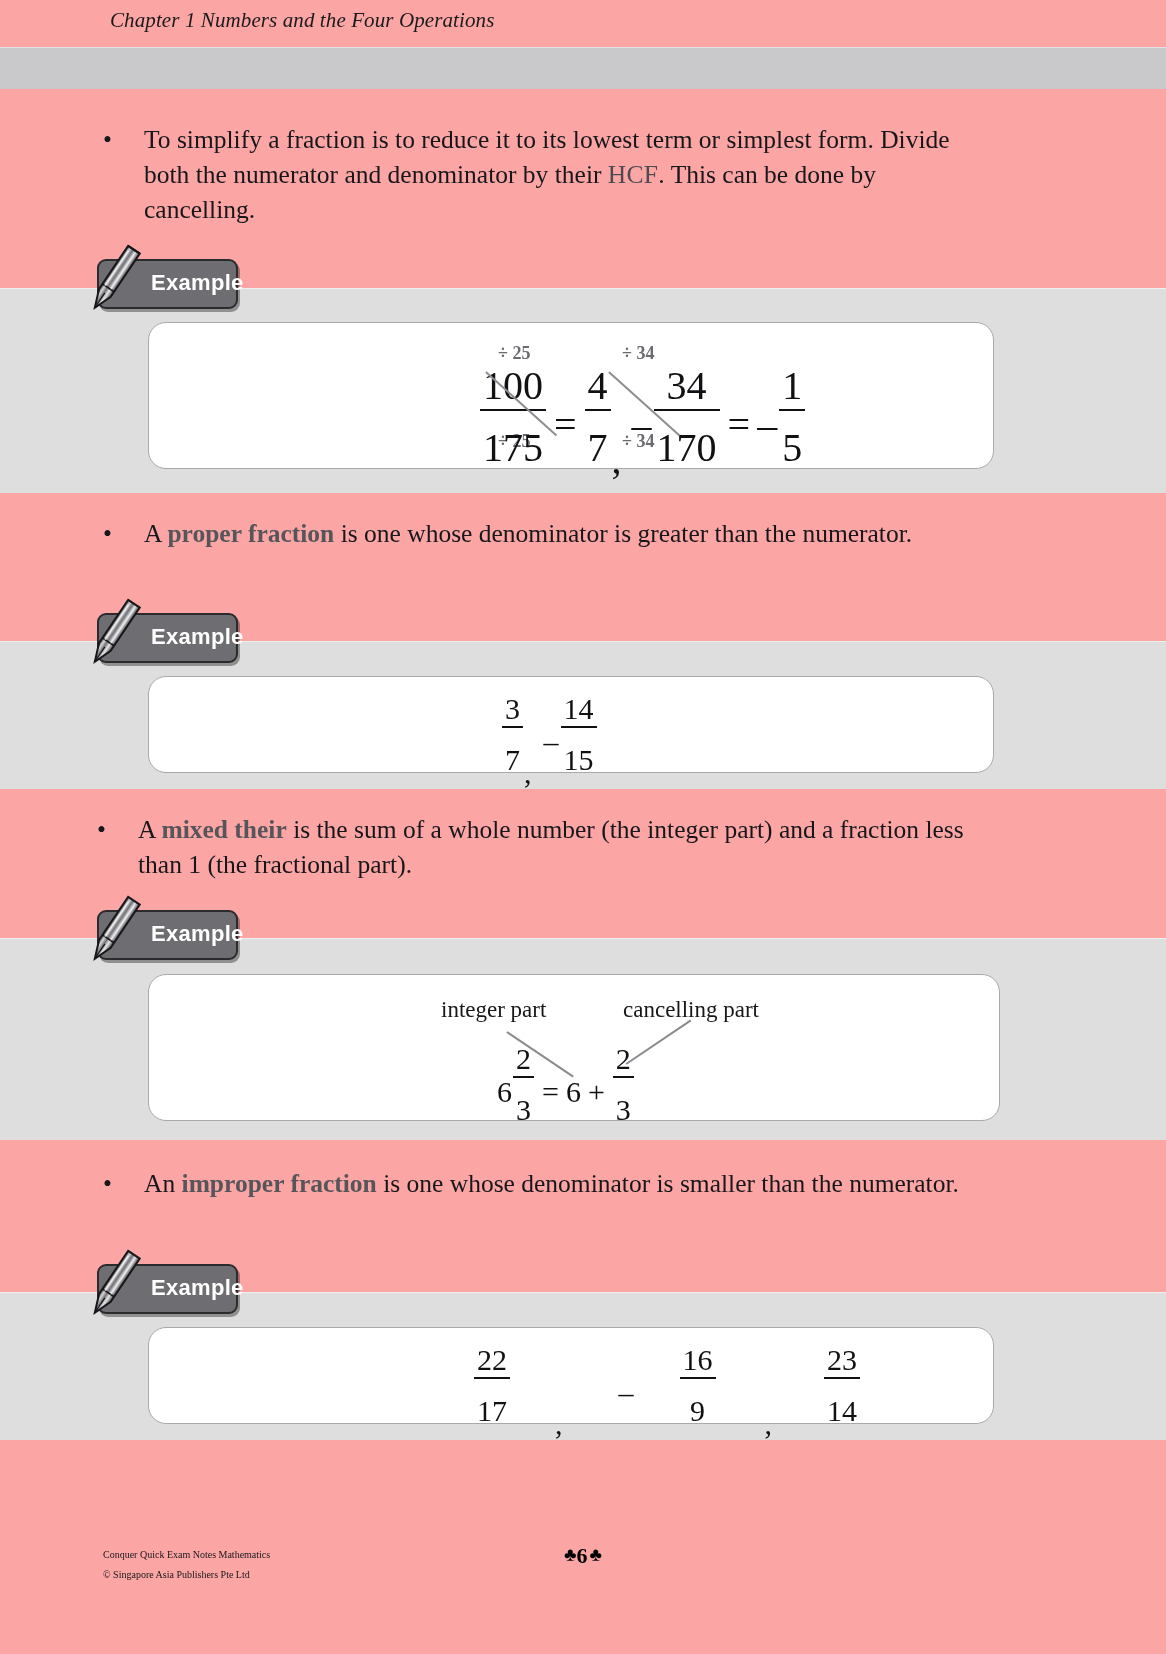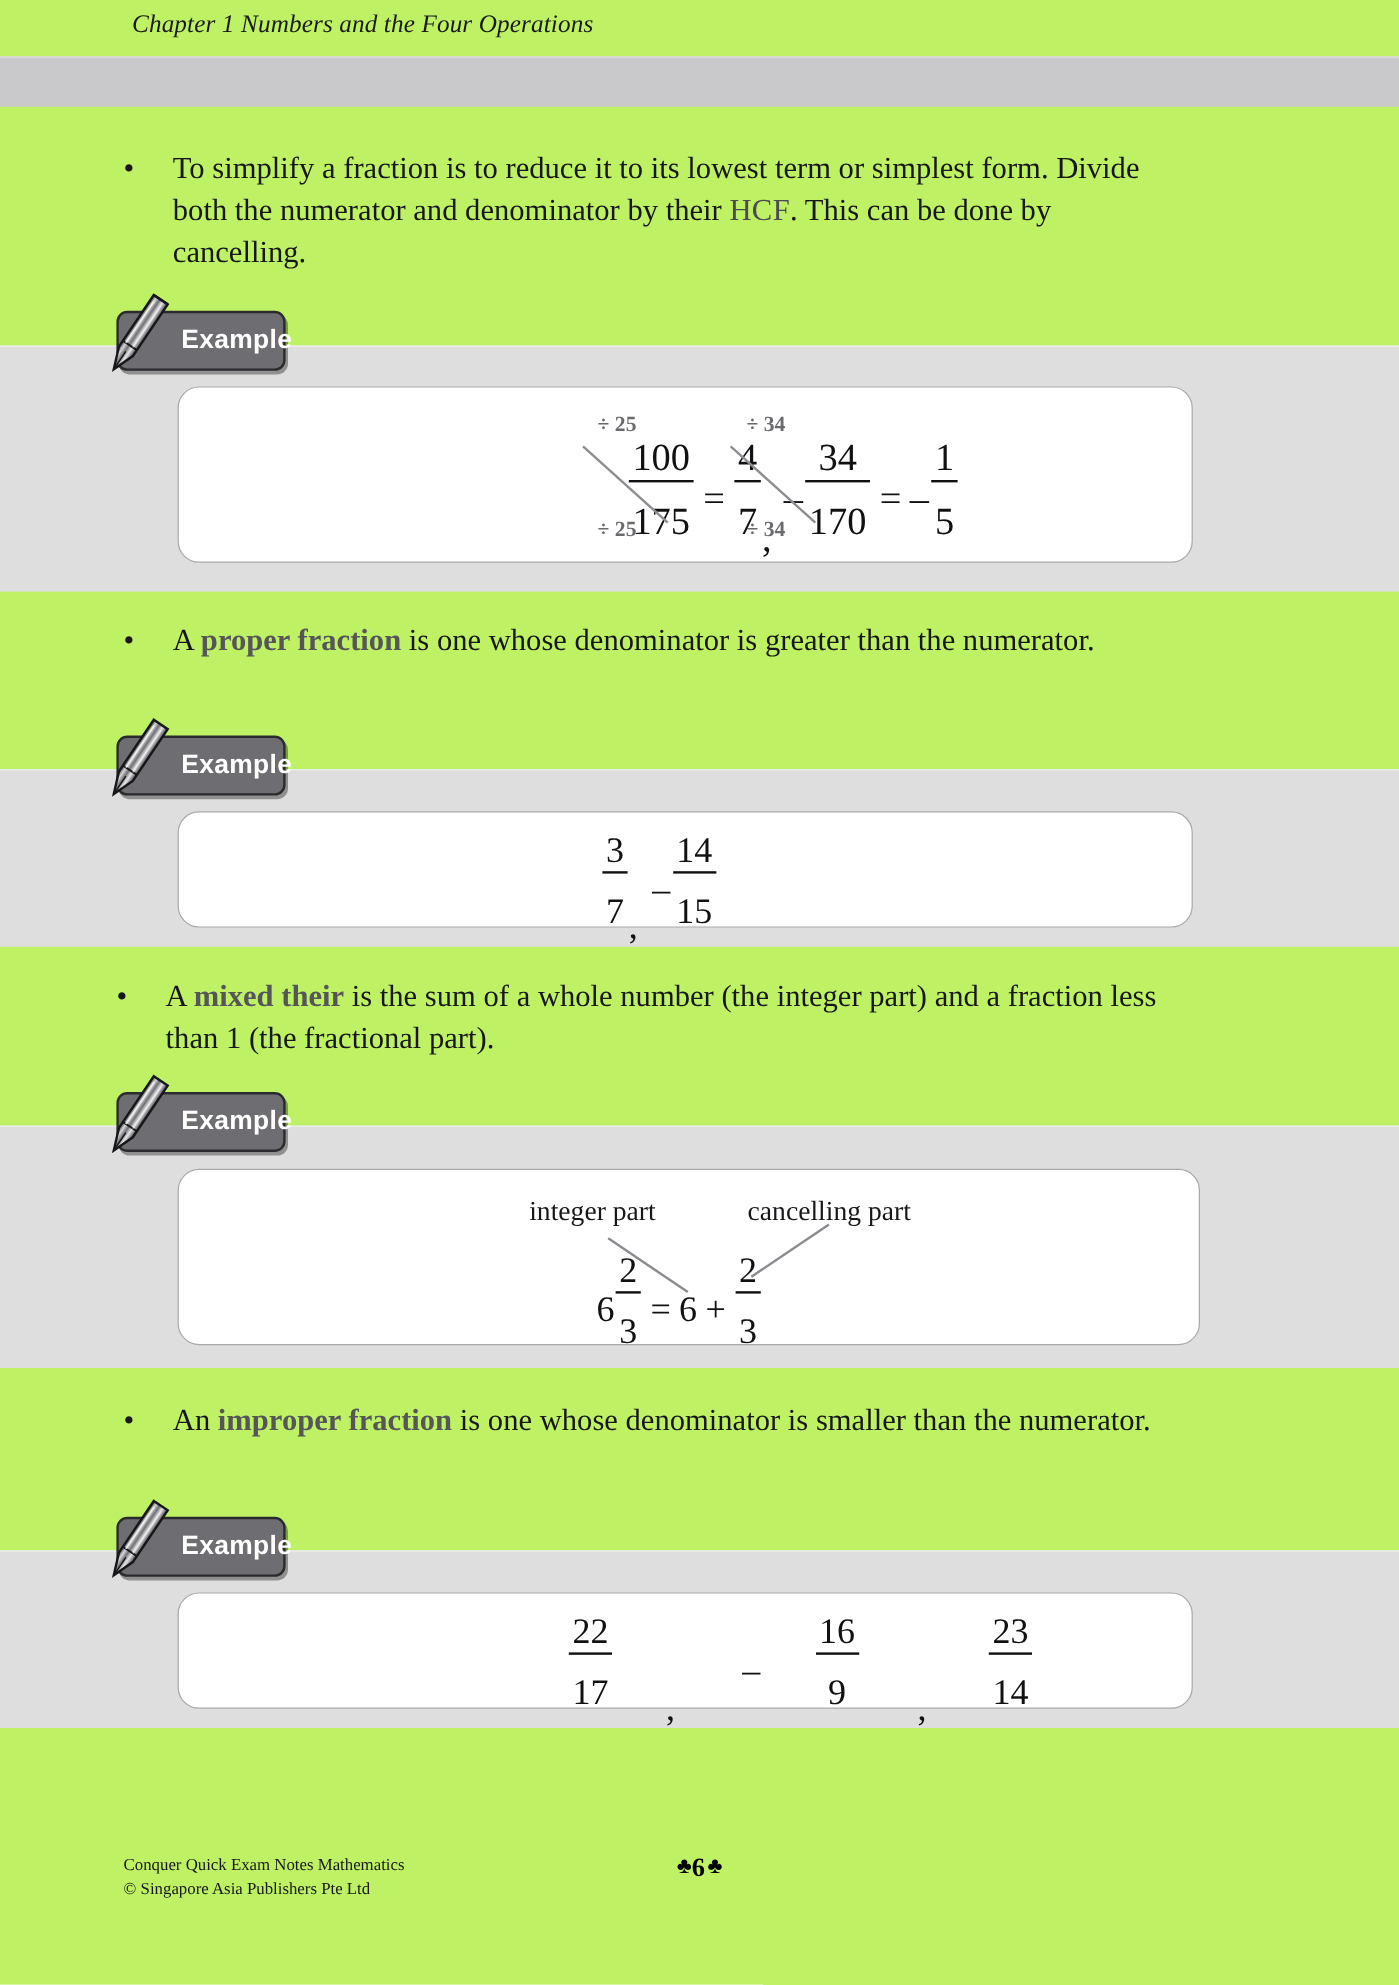--- a/index.html
+++ b/index.html
@@ -12,21 +12,21 @@
     height: 1654px;
     position: relative;
     font-family: "Liberation Serif", "DejaVu Serif", serif;
     overflow: hidden;
   }
 
   
   .page {
     position: absolute;
     inset: 0;
-    background: #bef264;
+    background: #fca5a5;
   }
 
   .header-band {
     position: absolute;
     left: 0; top: 47px;
     width: 1166px; height: 42px;
     background: #c9c9cc;
   }
   .header-band .rule-top {
     position: absolute; left: 0; top: 0; width: 100%; height: 1px;
@@ -180,21 +180,21 @@
     background: #8a8a8f;
     height: 1.5px;
     transform-origin: left center;
   }
 
   
   .footer-left {
     position: absolute;
     left: 103px;
     top: 1545px;
-    font-size: 14px;
+    font-size: 10px;
     line-height: 20px;
     color: #17171a;
     white-space: nowrap;
   }
   .page-num {
     position: absolute;
     left: 0; right: 0;
     top: 1543px;
     text-align: center;
     font-size: 22px;
@@ -252,21 +252,21 @@
   </div>
 
   <div class="card" style="left:148px; top:322px; width:844px; height:145px;">
 
     <div class="annot" style="left:349px; top:20px;">÷ 25</div>
     <div class="annot" style="left:473px; top:20px;">÷ 34</div>
 
     <div class="annot" style="left:349px; top:108px;">÷ 25</div>
     <div class="annot" style="left:473px; top:108px;">÷ 34</div>
 
-    <div class="math mrow" style="left:330px; top:42px; font-size:32px;margin-left:44px;">
+    <div class="math mrow" style="left:330px; top:42px; font-size:40px;">
       <span class="frac">
         <span class="num">100</span>
         <span class="bar"></span>
         <span class="den">175</span>
       </span>
       <span class="op">=</span>
       <span class="frac">
         <span class="num">4</span>
         <span class="bar"></span>
         <span class="den">7</span>

